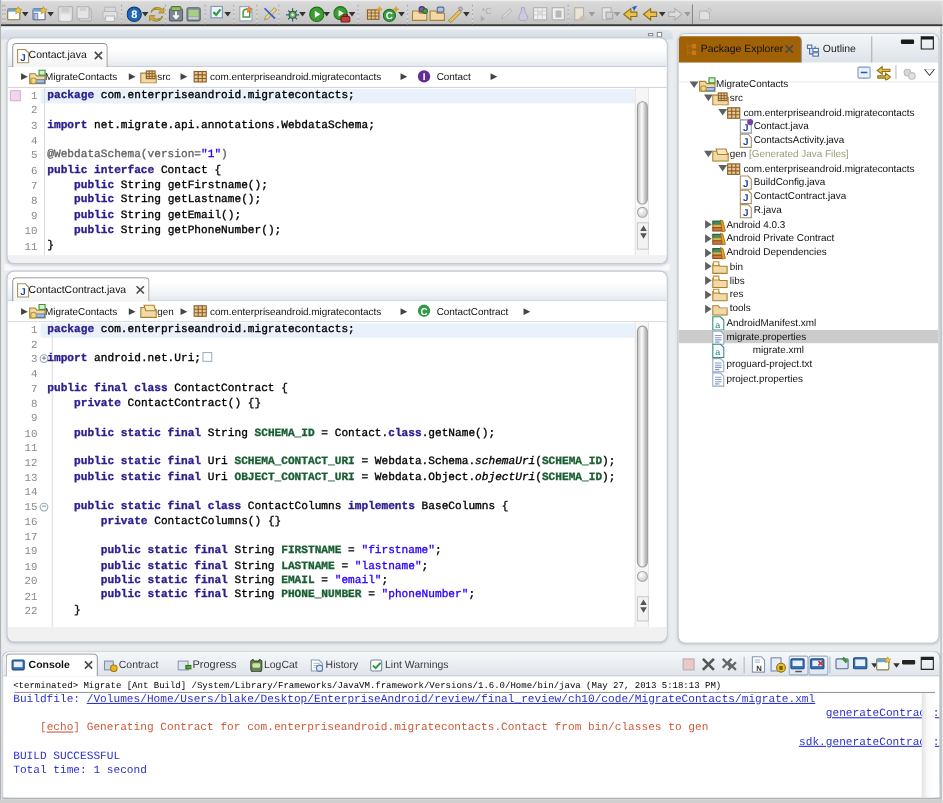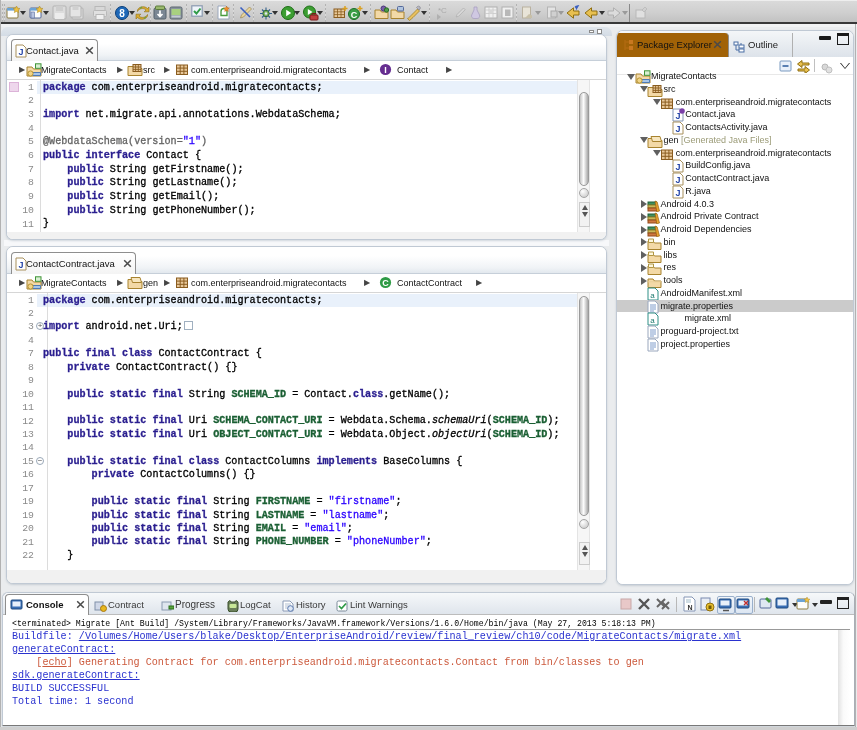--- a/index.html
+++ b/index.html
@@ -51,21 +51,21 @@
 .tri-up { width:0;height:0;border-left:3.5px solid transparent;border-right:3.5px solid transparent;border-bottom:5px solid #555; margin:2px auto 1px; }
 .tri-dn { width:0;height:0;border-left:3.5px solid transparent;border-right:3.5px solid transparent;border-top:5px solid #555; margin:2px auto 0; }
 .tarr { position:absolute; width:0; height:0; }
 .tarr.open { border-left:4px solid transparent; border-right:4px solid transparent; border-top:6px solid #606060; }
 .tarr.closed { border-top:4px solid transparent; border-bottom:4px solid transparent; border-left:6px solid #606060; }
 .ticon { position:absolute; width:16px; height:14px; }
 .tlabel { position:absolute; white-space:nowrap; font-size:9px; color:#111; }
 .con-line { white-space:pre; font-family:"Liberation Mono", monospace; font-size:10.15px; line-height:13.1px; }
 .blue { color:#2a32cf; }
 .red { color:#cc5a3d; }
-.u { text-decoration:underline; }
+.u { text-decoration:underline;text-align:right; }
 </style>
 </head>
 <body>
 <div id="toolbar">
 <div class="tbsep" style="left:2px;"></div>
     <div class="tbsep" style="left:4px;"></div>
 <div class="tbi" style="left:6px;"><svg width="14" height="16" viewBox="0 0 14 16">
         <rect x="1" y="3" width="11" height="10" rx="1" fill="#fdfdfb" stroke="#8a7a40"></rect>
         <rect x="1" y="3" width="11" height="2.6" fill="#6ba3d6"></rect>
         <path d="M10.5 1l1.1 2.2 2.4.3-1.8 1.7.5 2.4-2.2-1.2-2.2 1.2.5-2.4-1.8-1.7 2.4-.3z" fill="#f0c040" stroke="#a88820" stroke-width="0.5"></path>

